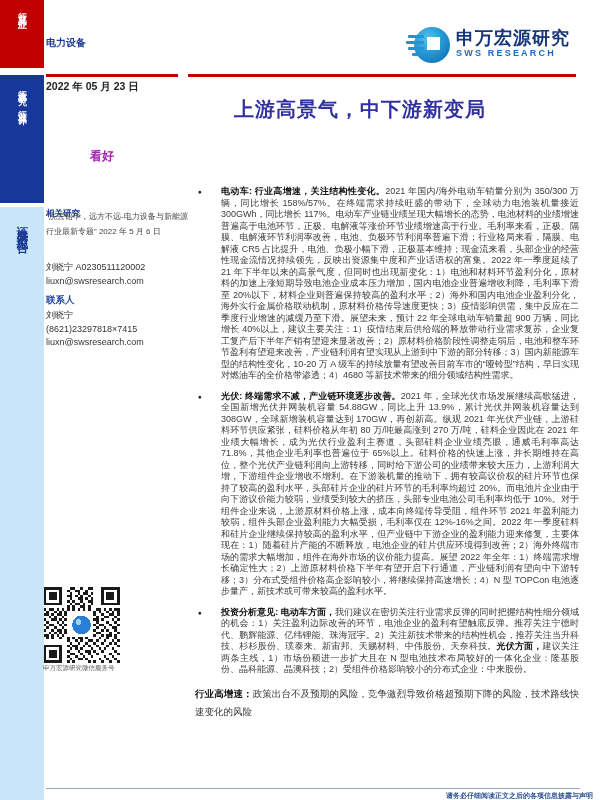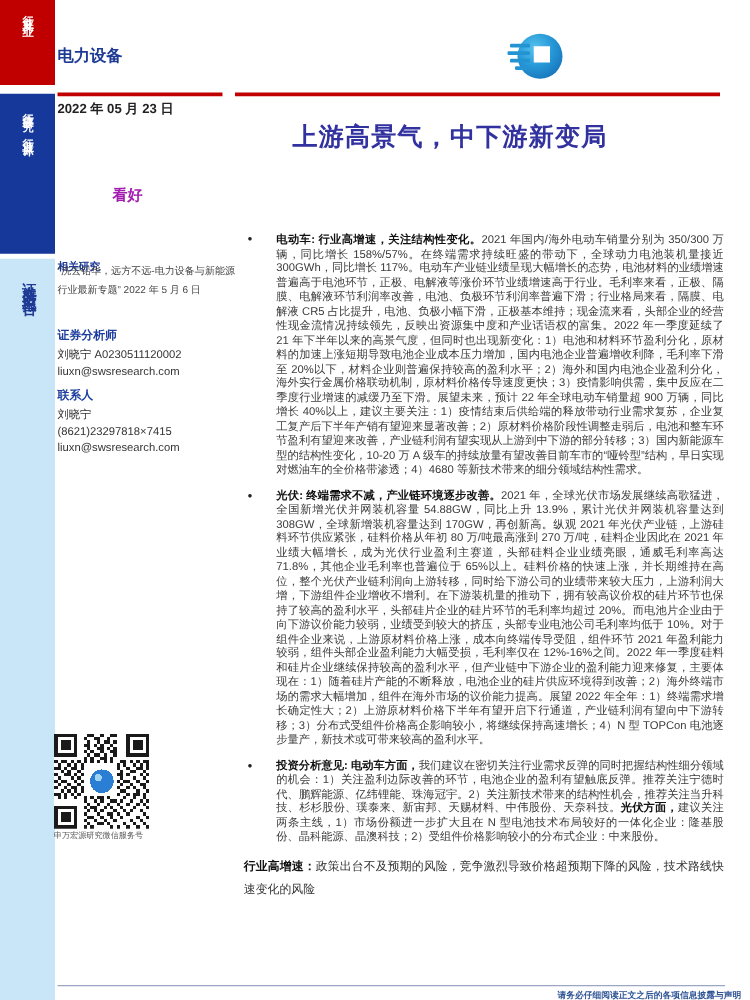--- a/index.html
+++ b/index.html
@@ -11,21 +11,21 @@
   .rail-red{top:0;height:68px;background:#c00000;}
   .rail-blue{top:75px;height:128px;background:#17389b;}
   .rail-light{top:207px;height:593px;background:#c9e5f8;}
   .vtext{writing-mode:vertical-rl;text-orientation:upright;display:block;margin:0 auto;
          font-weight:bold;white-space:nowrap;}
   .rail-red .vtext{color:#fff;font-size:9px;letter-spacing:2px;padding-top:5px;}
   .rail-blue .vtext{color:#fff;font-size:9px;letter-spacing:2px;padding-top:8px;}
   .rail-light .vtext{color:#1d3a94;font-size:11.5px;letter-spacing:3px;padding-top:10px;}
 
   
-  .industry{position:absolute;left:46px;top:36px;font-size:13px;font-weight:bold;color:#1d3a94;}
+  .industry{position:absolute;left:46px;top:36px;font-size:10px;font-weight:bold;color:#1d3a94;}
   .logo{position:absolute;left:410px;top:26px;width:170px;height:40px;}
   .globe{position:absolute;left:4px;top:1px;width:36px;height:36px;border-radius:50%;
          background:radial-gradient(circle at 38% 32%,#54c2ee 0%,#2697d6 45%,#0f62ad 100%);}
   .globe .sq{position:absolute;left:13px;top:10px;width:13px;height:13px;background:#fff;}
   .stripe{position:absolute;background:#2493d2;height:3px;border-radius:1px;}
   .s1{left:-6px;top:8px;width:16px;}
   .s2{left:-8px;top:14px;width:18px;}
   .s3{left:-6px;top:20px;width:16px;}
   .s4{left:-2px;top:26px;width:12px;}
   .brand{position:absolute;left:46px;top:2px;}
@@ -87,31 +87,34 @@
 
   <div class="industry">电力设备</div>
   <div class="logo">
     <div class="globe">
       <div class="stripe s1"></div>
       <div class="stripe s2"></div>
       <div class="stripe s3"></div>
       <div class="stripe s4"></div>
       <div class="sq"></div>
     </div>
+    <div class="brand">
+      <div class="brand-cn">申万宏源研究</div>
+      <div class="brand-en">SWS RESEARCH</div>
+    </div>
   </div>
   <div class="rule rule-left"></div>
   <div class="rule rule-right"></div>
   <div class="date">2022 年 05 月 23 日</div>
 
   <div class="rating">看好</div>
   <div class="related-hd">相关研究</div>
   <div class="related-item">“洗去铅华，远方不远-电力设备与新能源行业最新专题” 2022 年 5 月 6 日</div>
 
   <div class="people">
-    <div class="hd">证券分析师</div>
     <div class="ln">刘晓宁 A0230511120002</div>
     <div class="ln">liuxn@swsresearch.com</div>
     <div class="gap"></div>
     <div class="hd">联系人</div>
     <div class="ln">刘晓宁</div>
     <div class="ln">(8621)23297818×7415</div>
     <div class="ln">liuxn@swsresearch.com</div>
   </div>
 
   <div class="qr">

